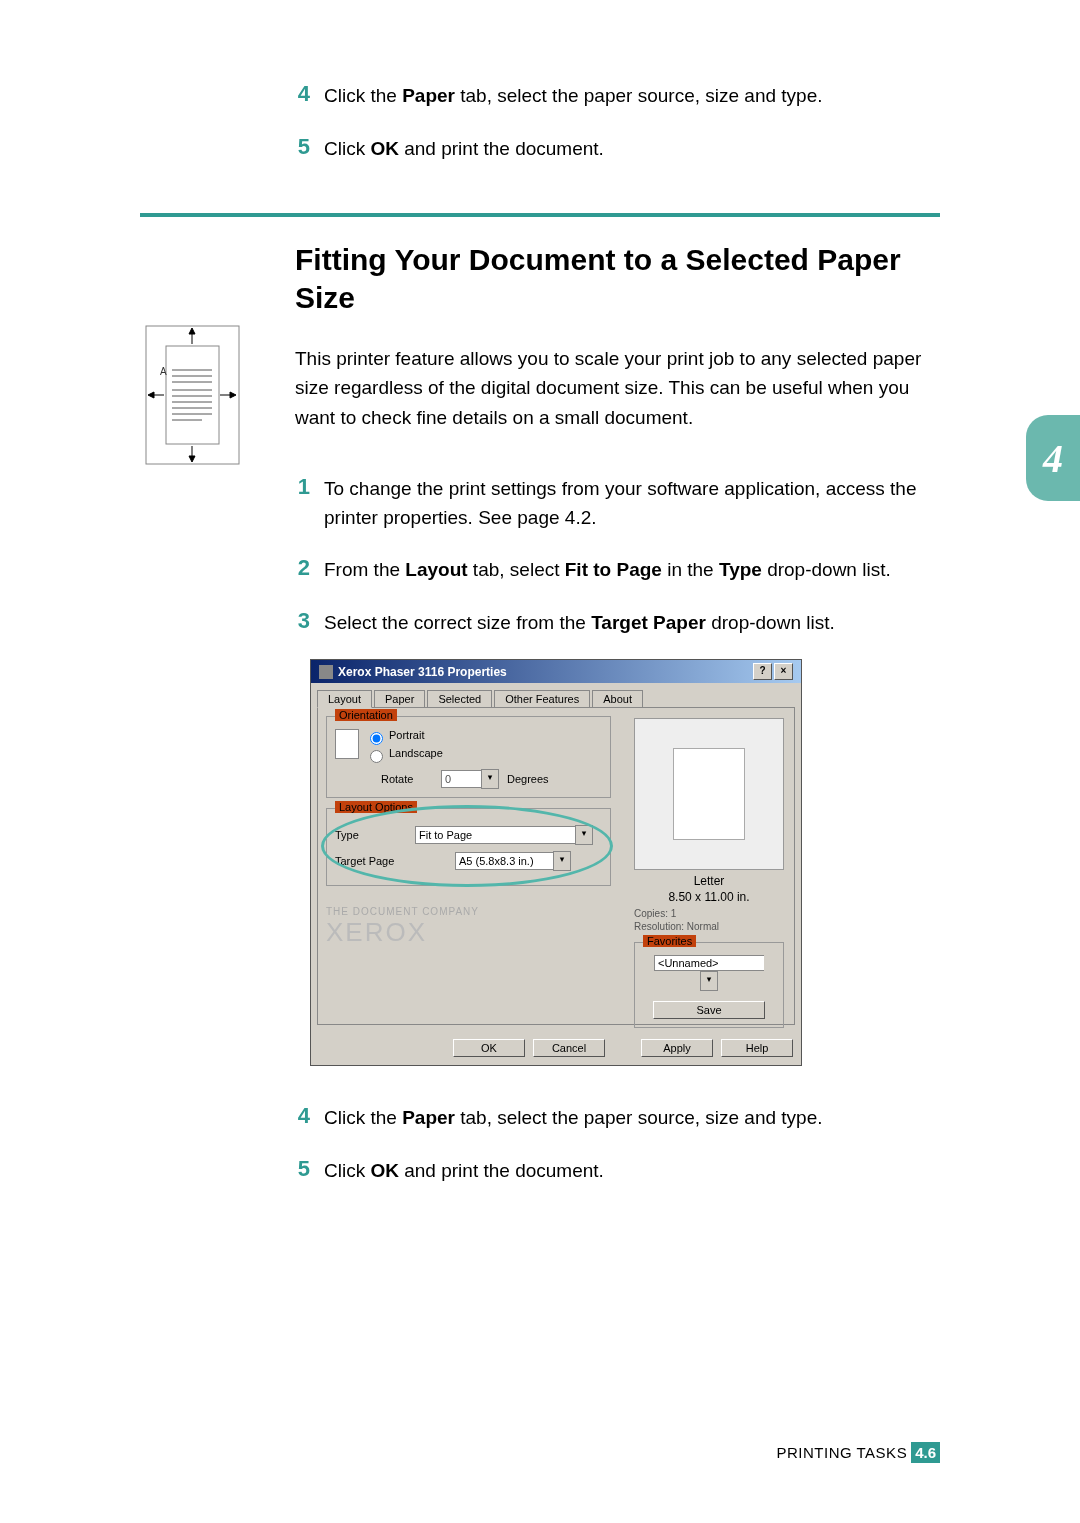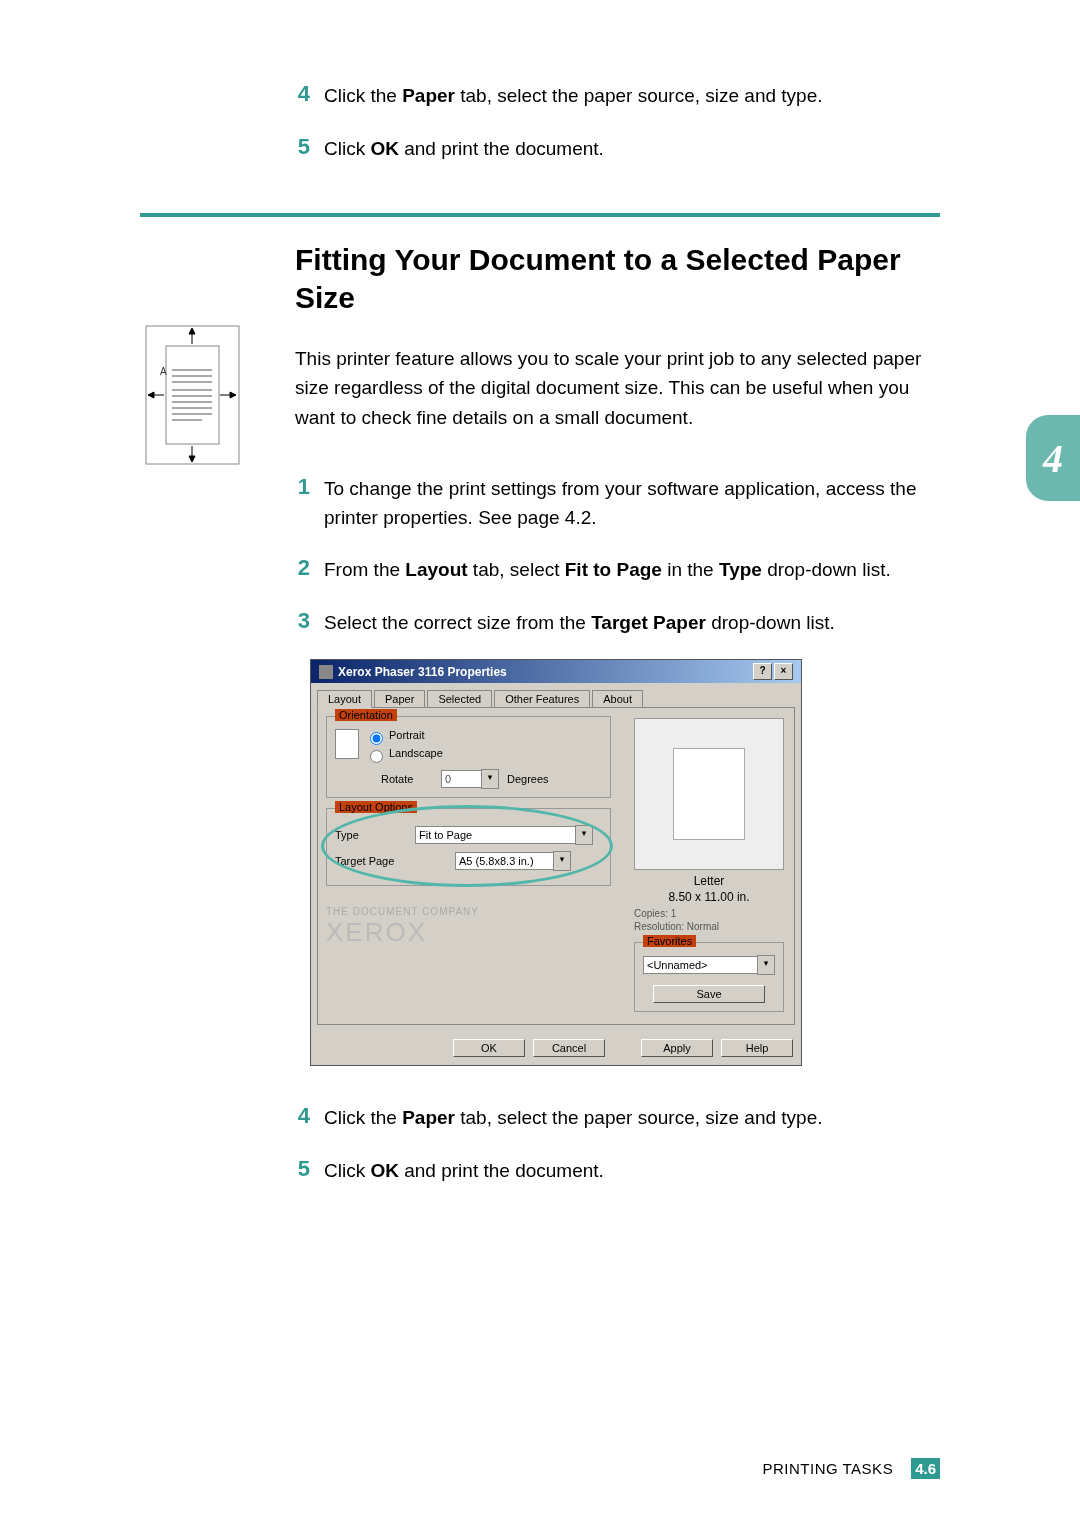--- a/index.html
+++ b/index.html
@@ -173,23 +173,23 @@
   .xerox { font-family: Liberation Sans, sans-serif; color:#aaa; font-size:10px; letter-spacing:1px; margin-top:20px; }
   .xerox .big { font-size:26px; font-weight:normal; letter-spacing:2px; color:#bbb; }
   .highlight-ellipse {
     position:absolute;
     border:3px solid #53b6ab;
     border-radius:50%;
     pointer-events:none;
   }
   .footer {
     position:absolute;
-    bottom: 44px; right: 140px;
+    bottom: 60px; right: 140px;
     font-size: 15px;
-    display:flex; align-items:center; gap:18px;
+    display:flex; align-items:center; gap:4px;
   }
   .footer .caps { font-variant: small-caps; letter-spacing: 0.5px; }
   .footer .badge { background:#2f9a92; color:#fff; padding:2px 4px; font-weight:bold; }
   .orient-icon {
     position:absolute; left:8px; top:12px; width:22px; height:28px;
     background:#fff; border:1px solid #888;
   }
 </style>
 </head>
 <body>
@@ -300,21 +300,21 @@
           </div>
           <div class="preview-info">
             <div>Letter</div>
             <div>8.50 x 11.00 in.</div>
           </div>
           <div class="preview-small">Copies: 1</div>
           <div class="preview-small">Resolution: Normal</div>
 
           <div class="fav-group">
             <div class="group-title">Favorites</div>
-            <span class="sel" style="width:100%;">
+            <span class="sel" style="width:100%;flex-direction:column;">
               <input class="ctl" style="flex: 1 1 0%; width: 110px;" value="&lt;Unnamed&gt;">
               <span class="arrow">▾</span>
             </span>
             <div style="text-align:center; margin-top:10px;">
               <span class="btn" style="width:110px">Save</span>
             </div>
           </div>
         </div>
 
       </div>

